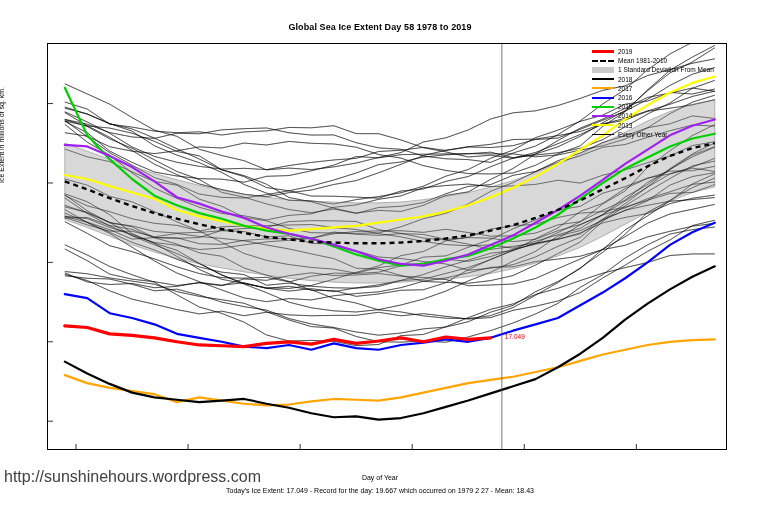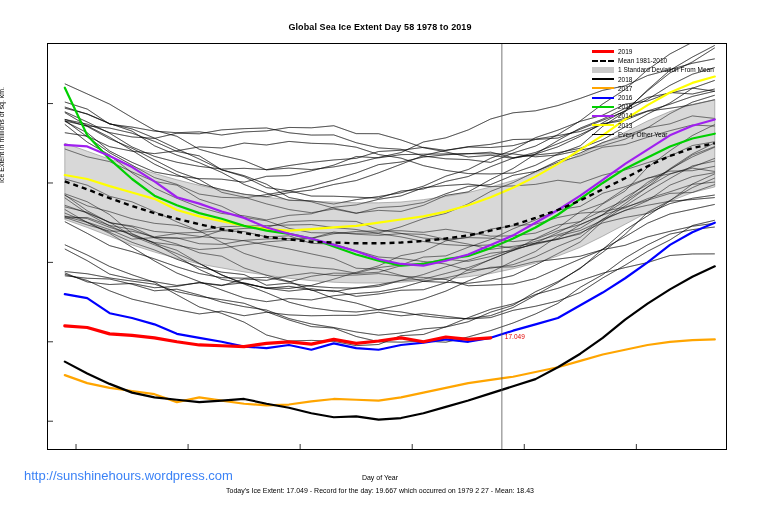--- a/index.html
+++ b/index.html
@@ -26,21 +26,21 @@
   .ylabel span{display:inline-block;}
   .xlabel{
     position:absolute;left:0;top:474px;width:760px;text-align:center;
     font-size:7px;
   }
   .footnote{
     position:absolute;left:0;top:487px;width:760px;text-align:center;
     font-size:7px;
   }
   .watermark{
-    position:absolute;left:24px;top:468px;font-size:13px;color:#3b82f6;
+    position:absolute;left:4px;top:468px;font-size:16px;color:#404040;
   }
   .legend{
     position:absolute;right:18px;top:47px;width:150px;
     font-size:6.5px;line-height:9.2px;color:#000;
   }
   .legend .row{display:flex;align-items:center;height:9.2px;}
   .legend .swatch{
     width:22px;height:0;border-top-width:2px;border-top-style:solid;
     margin-right:4px;flex:0 0 22px;
   }

